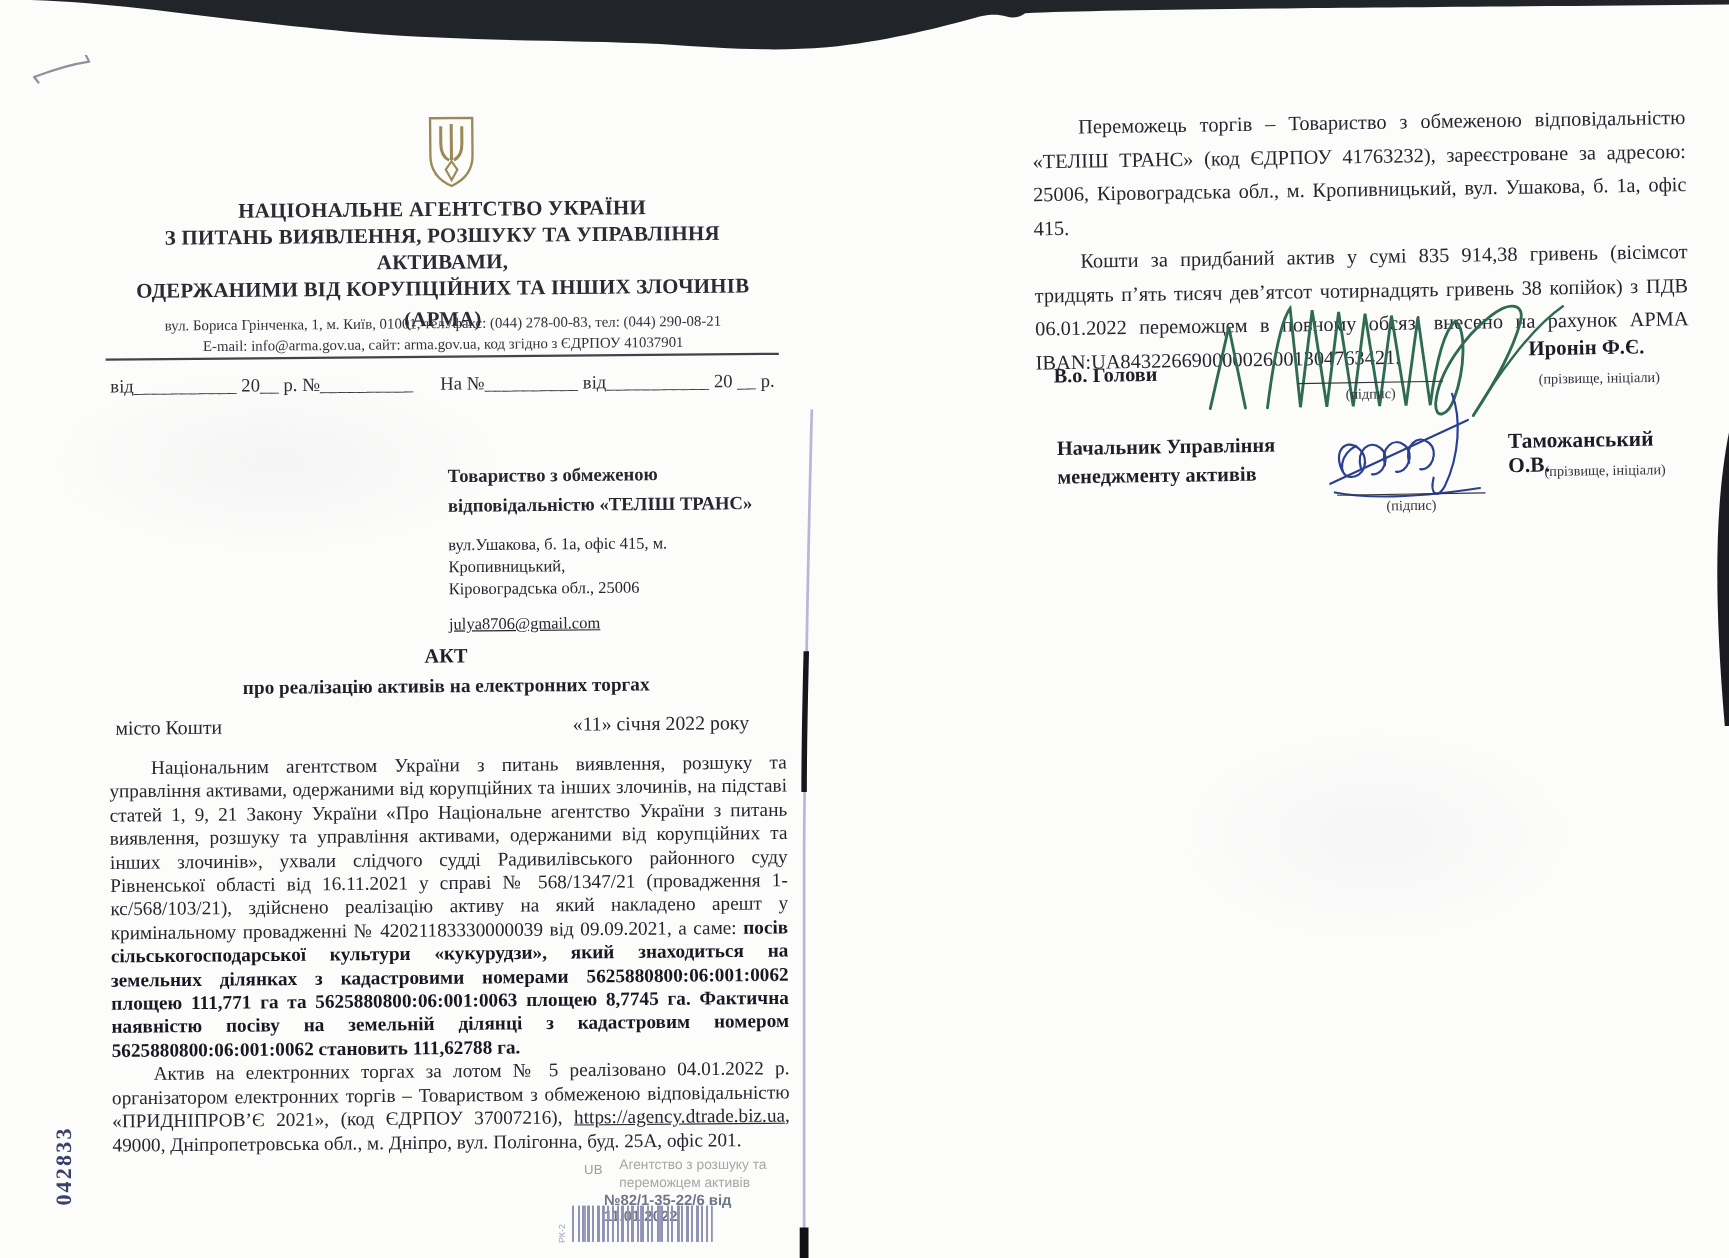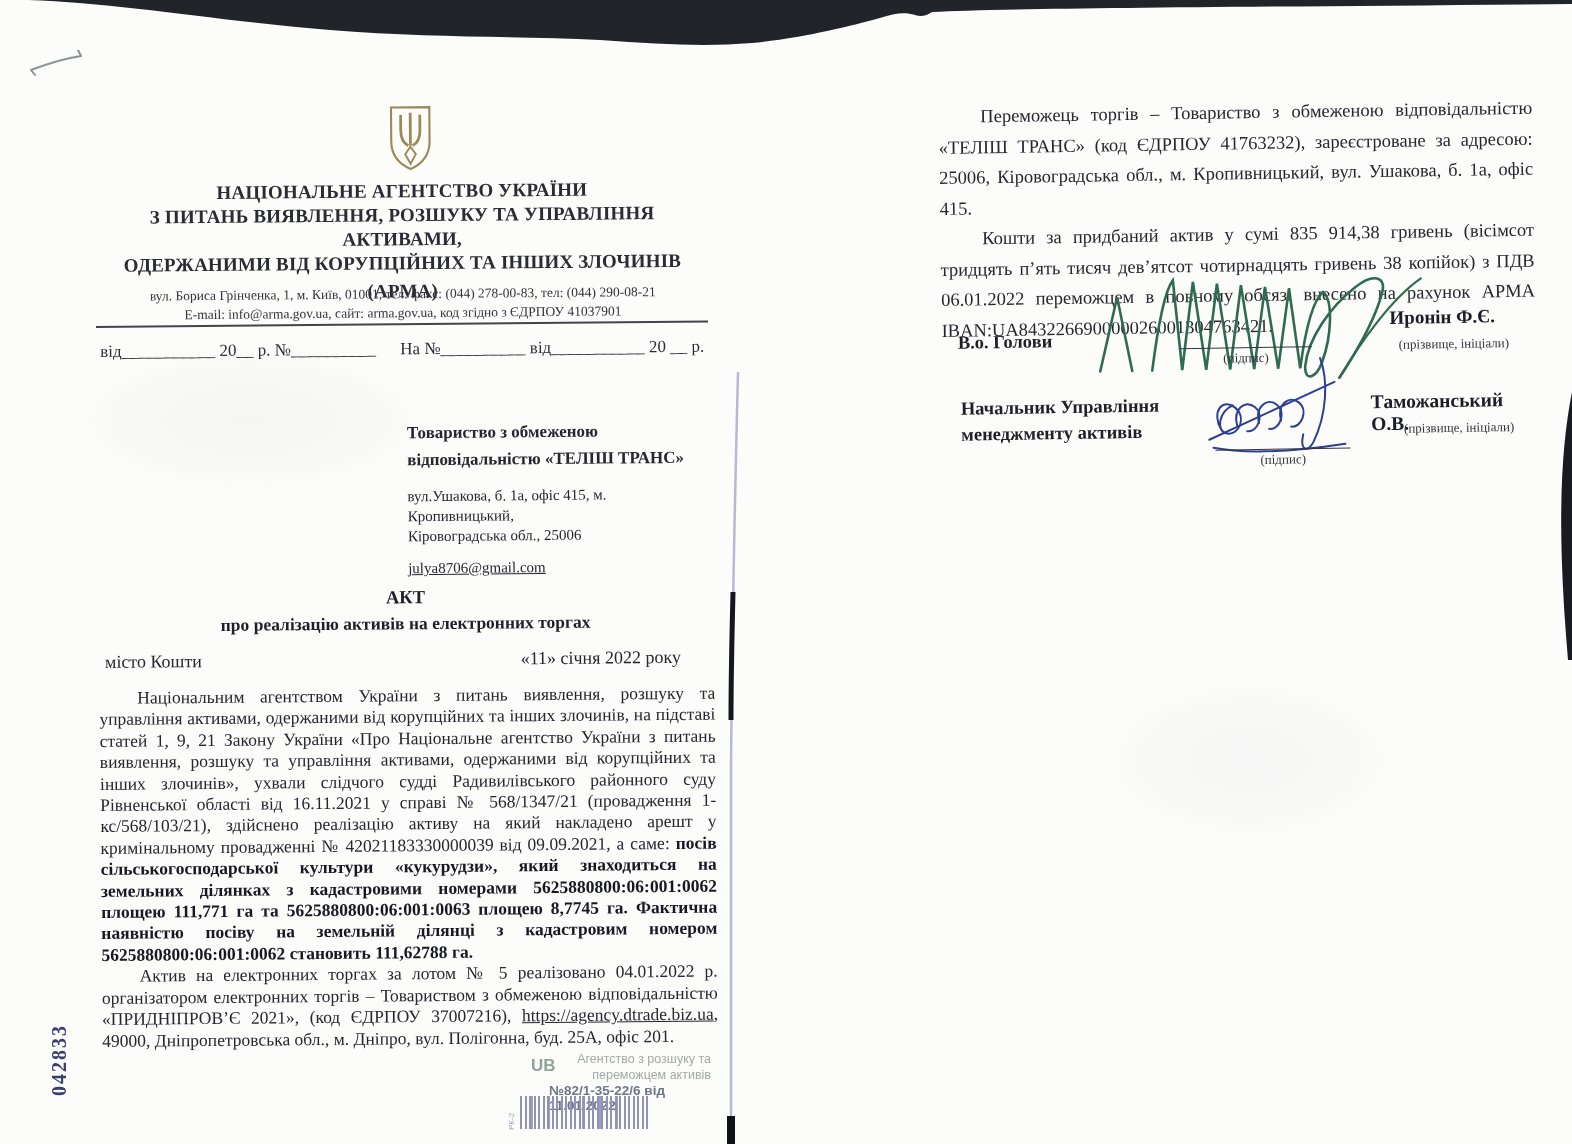--- a/index.html
+++ b/index.html
@@ -42,22 +42,22 @@
   .bodytext p{margin:0;text-indent:38px;}
   .bodytext .b{font-weight:bold;color:#181822;}
   .bodytext .lnk{text-decoration:underline;}
   
   .inv{position:absolute;left:48px;top:980px;height:116px;
     writing-mode:vertical-rl;transform:rotate(180deg);
     font-size:20px;letter-spacing:2px;color:#39406b;font-weight:bold;}
   
   .stamp{position:absolute;left:505px;top:1046px;width:210px;height:92px;
     font-family:"Liberation Sans", sans-serif;}
-  .stamp .code{position:absolute;left:26px;top:10px;font-size:17px;color:#93a29a;font-weight:bold;}
-  .stamp .org{position:absolute;left:58px;top:6px;width:148px;text-align:right;
+  .stamp .code{position:absolute;left:26px;top:10px;font-size:12px;color:#93a29a;font-weight:normal;}
+  .stamp .org{position:absolute;left:58px;top:6px;width:148px;text-align:left;
     font-size:12.5px;line-height:15.5px;color:#a2aaa6;}
   .stamp .reg{position:absolute;left:44px;top:37px;width:170px;font-size:13.5px;
     font-weight:bold;color:#6e7687;}
   .stamp .barcode{position:absolute;left:15px;top:50px;width:128px;height:33px;
     background:
       repeating-linear-gradient(90deg,#9193b4 0 2px,transparent 2px 5px,#9193b4 5px 7px,transparent 7px 9px),
       repeating-linear-gradient(90deg,transparent 0 11px,#9b9dbd 11px 13px,transparent 13px 17px);}
   .stamp .fcode{position:absolute;left:2px;top:52px;height:32px;
     writing-mode:vertical-rl;transform:rotate(180deg);
     font-size:8px;color:#9aa3b5;}

